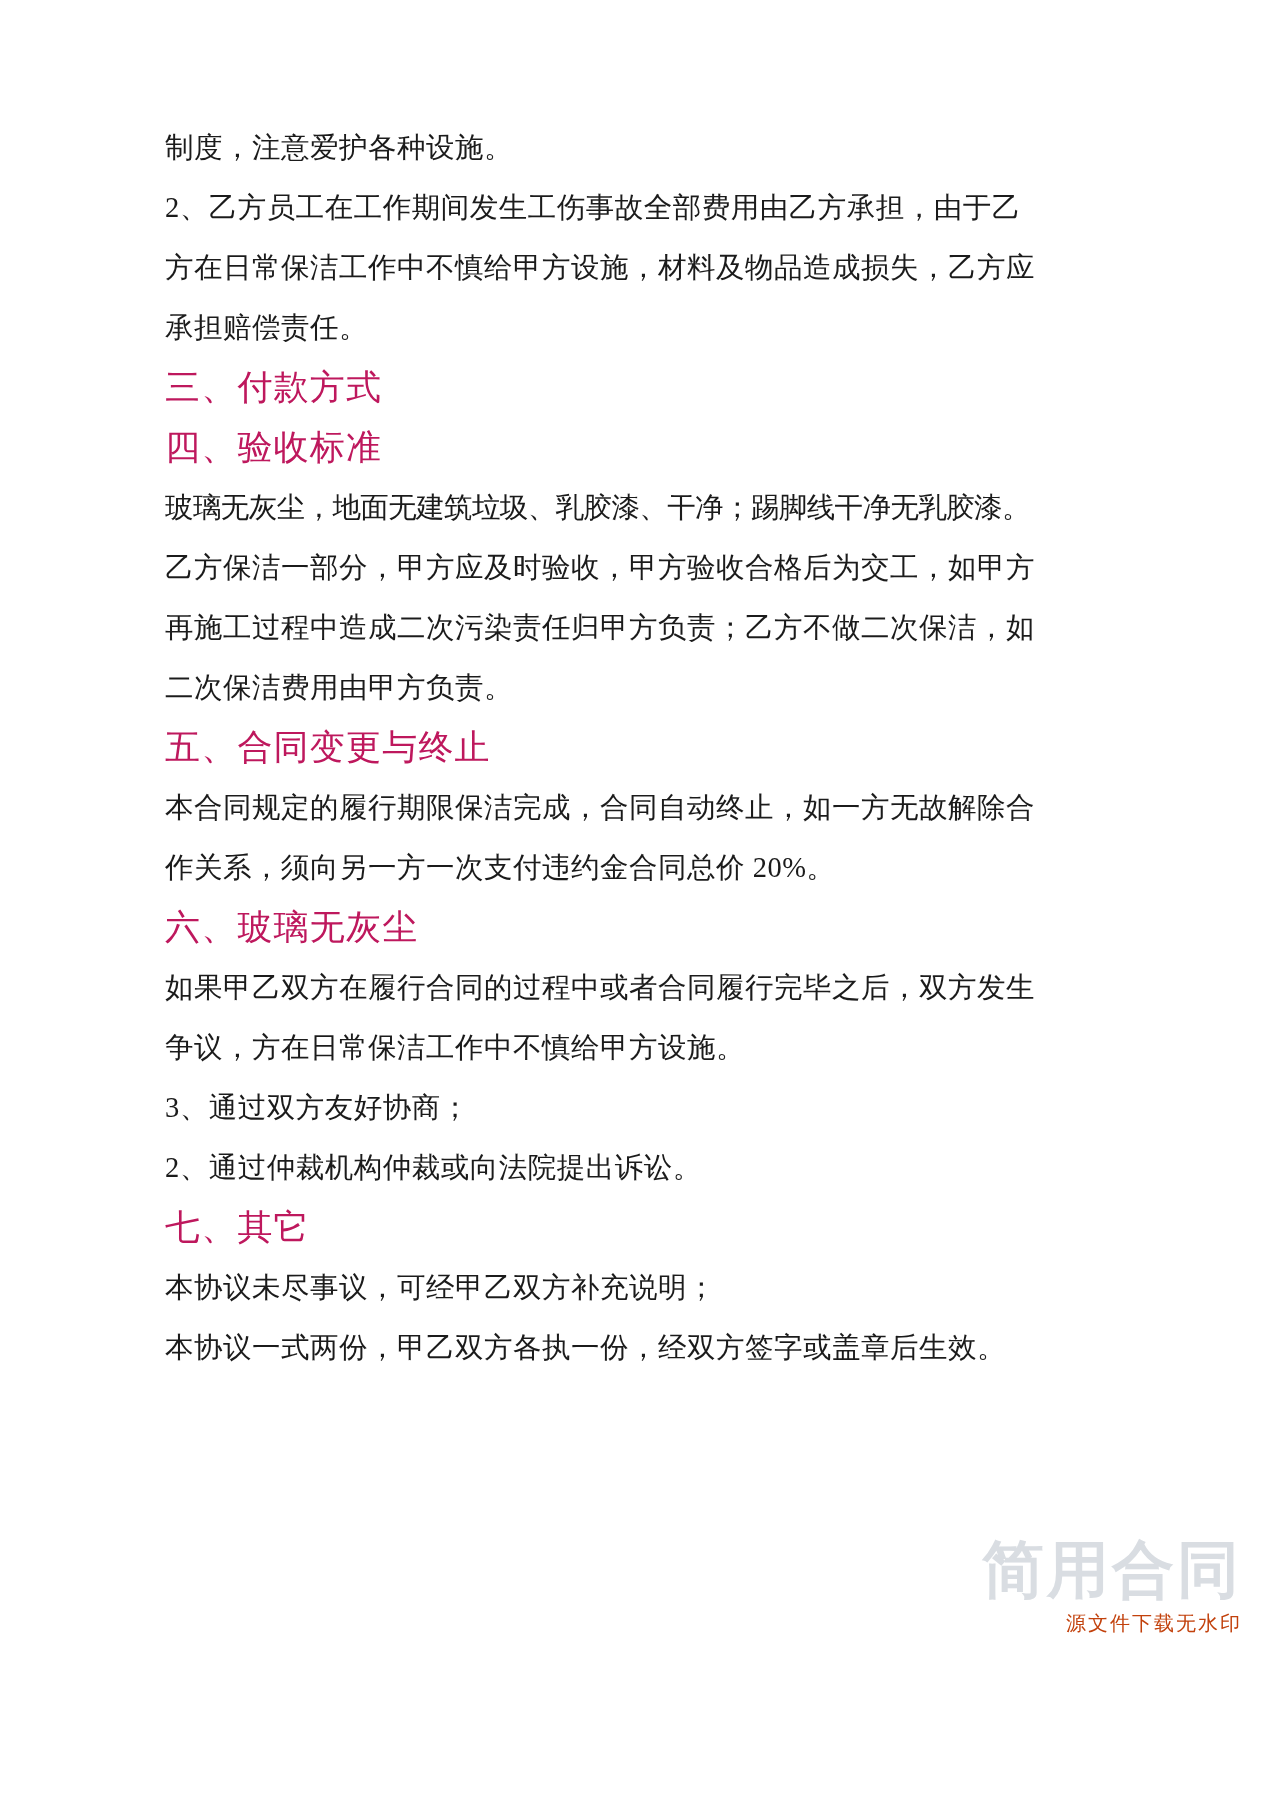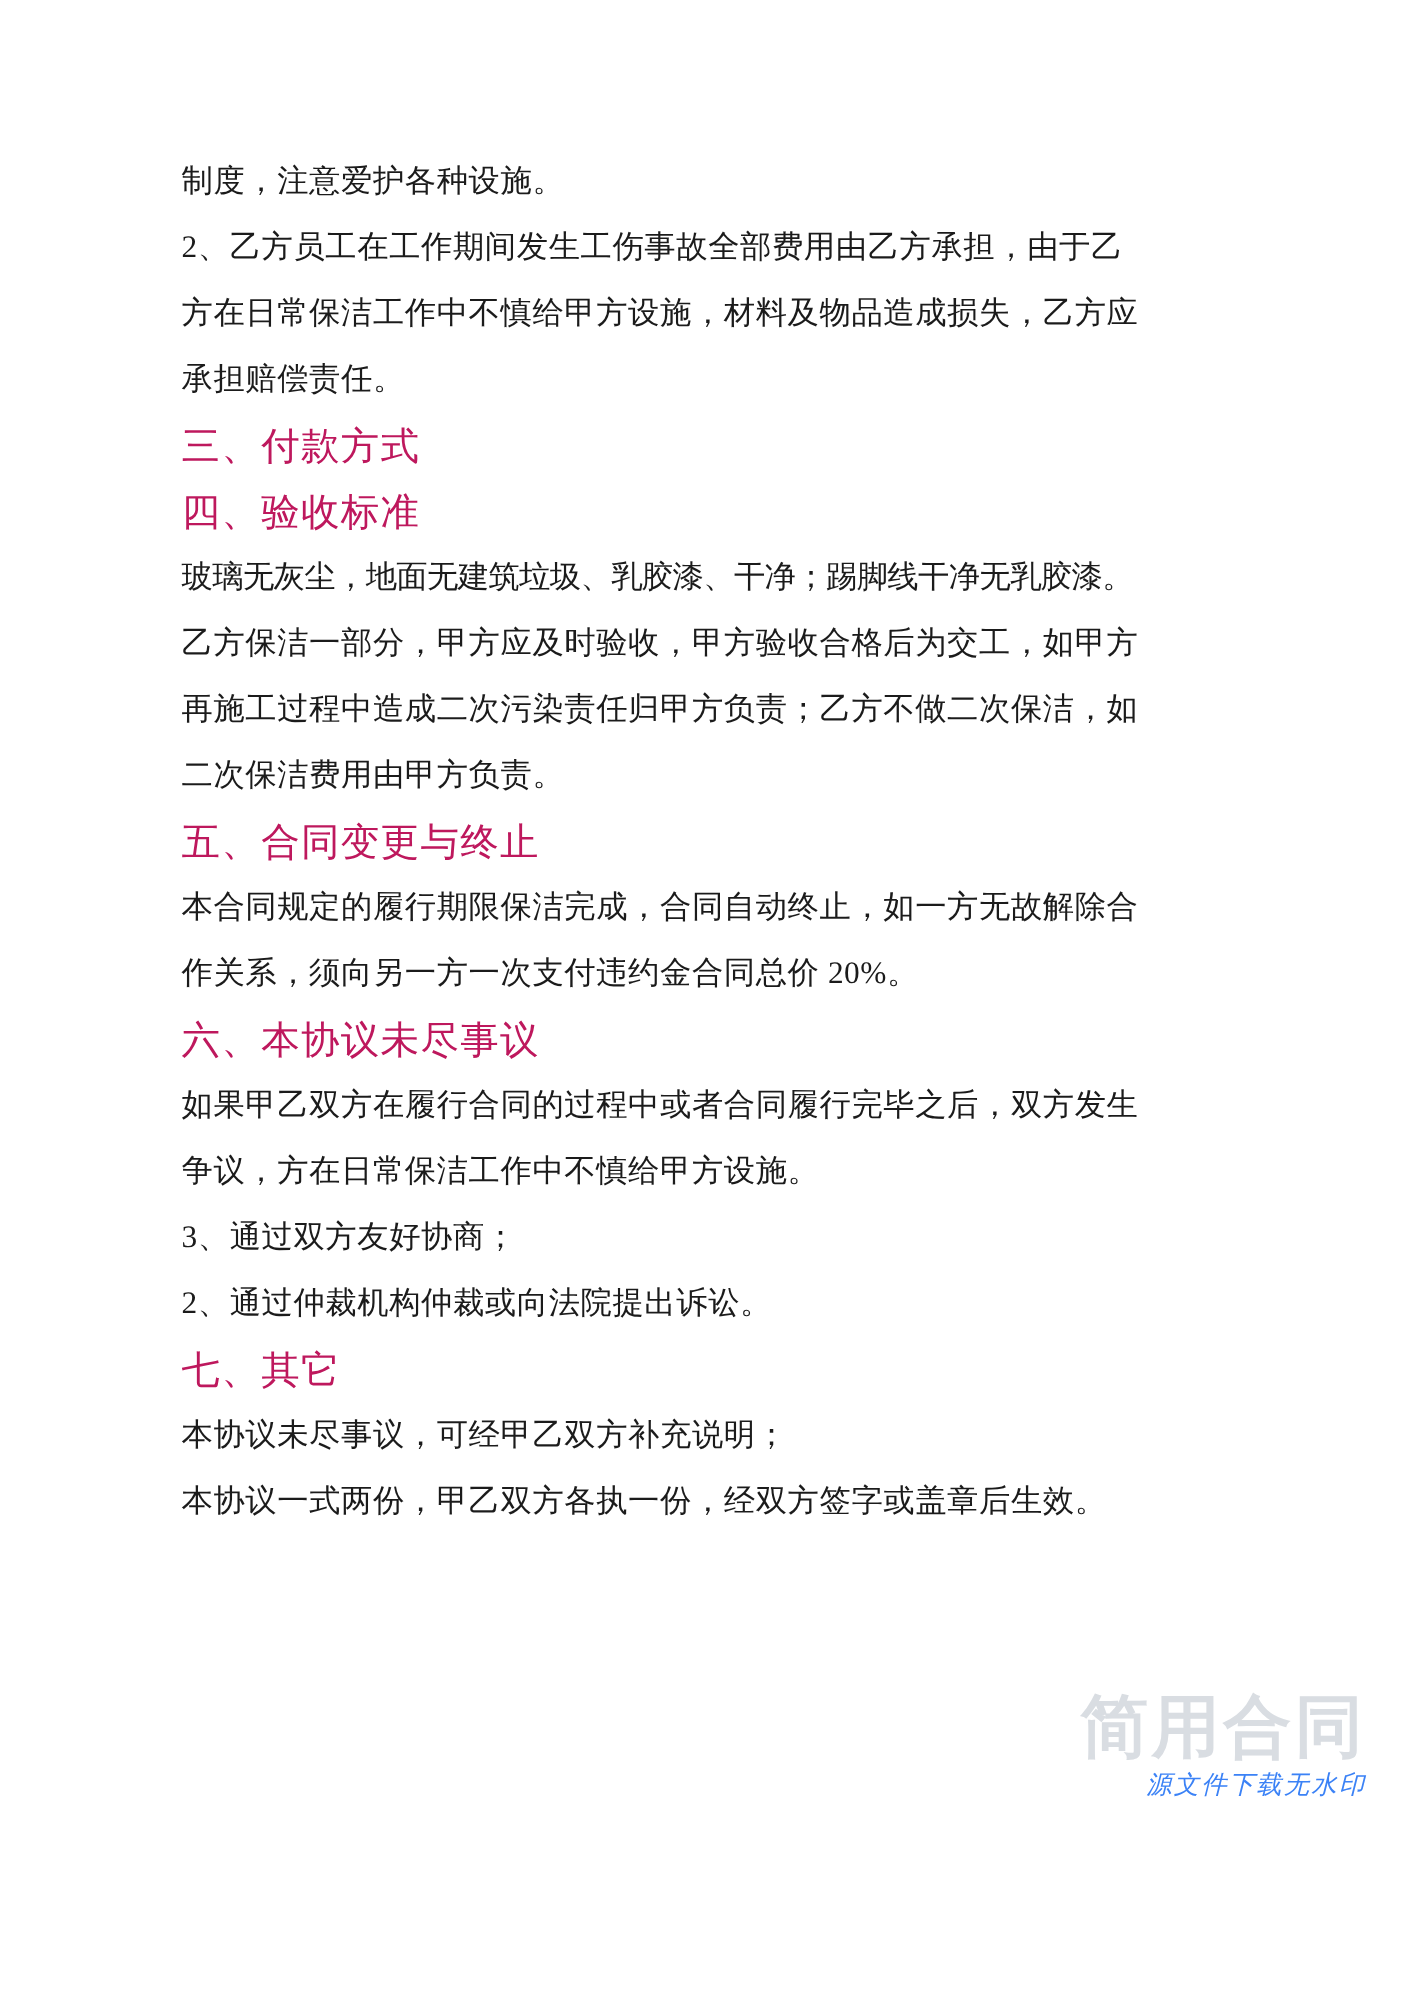--- a/index.html
+++ b/index.html
@@ -21,21 +21,21 @@
     left: 0;
     top: 0;
     width: 1280px;
     height: 1810px;
     background: #ffffff;
   }
 
   .content {
     position: absolute;
     left: 165px;
-    top: 136px;
+    top: 118px;
     width: 800px;
   }
 
   
   .para {
     font-size: 28.5px;
     line-height: 60px;
     color: #1b1b1b;
     letter-spacing: 0.5px;
     font-family: "Liberation Serif", "DejaVu Serif", serif;
@@ -77,27 +77,26 @@
     font-family: "DejaVu Sans", "Liberation Sans", sans-serif;
     font-weight: 700;
     font-size: 62px;
     line-height: 68px;
     color: #d9dde2;
     letter-spacing: 3px;
     white-space: nowrap;
   }
   .watermark-sub {
     font-family: "DejaVu Sans", "Liberation Sans", sans-serif;
-    font-size: 23px;
+    font-size: 20px;
     line-height: 30px;
-    color: #3b82f6;
+    color: #c2410c;
     letter-spacing: 2px;
     margin-top: 4px;
     white-space: nowrap;
-    font-style: italic;
   }
 </style>
 </head>
 <body>
 
 <div class="page">
   <div class="content">
 
     <div class="para">制度，注意爱护各种设施。</div>
     <div class="para">2、乙方员工在工作期间发生工伤事故全部费用由乙方承担，由于乙</div>
@@ -109,21 +108,21 @@
     <div class="heading">四、验收标准</div>
     <div class="para tight">玻璃无灰尘，地面无建筑垃圾、乳胶漆、干净；踢脚线干净无乳胶漆。</div>
     <div class="para">乙方保洁一部分，甲方应及时验收，甲方验收合格后为交工，如甲方</div>
     <div class="para">再施工过程中造成二次污染责任归甲方负责；乙方不做二次保洁，如</div>
     <div class="para">二次保洁费用由甲方负责。</div>
 
     <div class="heading">五、合同变更与终止</div>
     <div class="para">本合同规定的履行期限保洁完成，合同自动终止，如一方无故解除合</div>
     <div class="para">作关系，须向另一方一次支付违约金合同总价 20%。</div>
 
-    <div class="heading">六、本协议未尽事议</div>
+    <div class="heading">六、玻璃无灰尘</div>
     <div class="para">如果甲乙双方在履行合同的过程中或者合同履行完毕之后，双方发生</div>
     <div class="para">争议，方在日常保洁工作中不慎给甲方设施。</div>
     <div class="para">3、通过双方友好协商；</div>
     <div class="para">2、通过仲裁机构仲裁或向法院提出诉讼。</div>
 
     <div class="heading">七、其它</div>
     <div class="para">本协议未尽事议，可经甲乙双方补充说明；</div>
     <div class="para">本协议一式两份，甲乙双方各执一份，经双方签字或盖章后生效。</div>
 
   </div>

